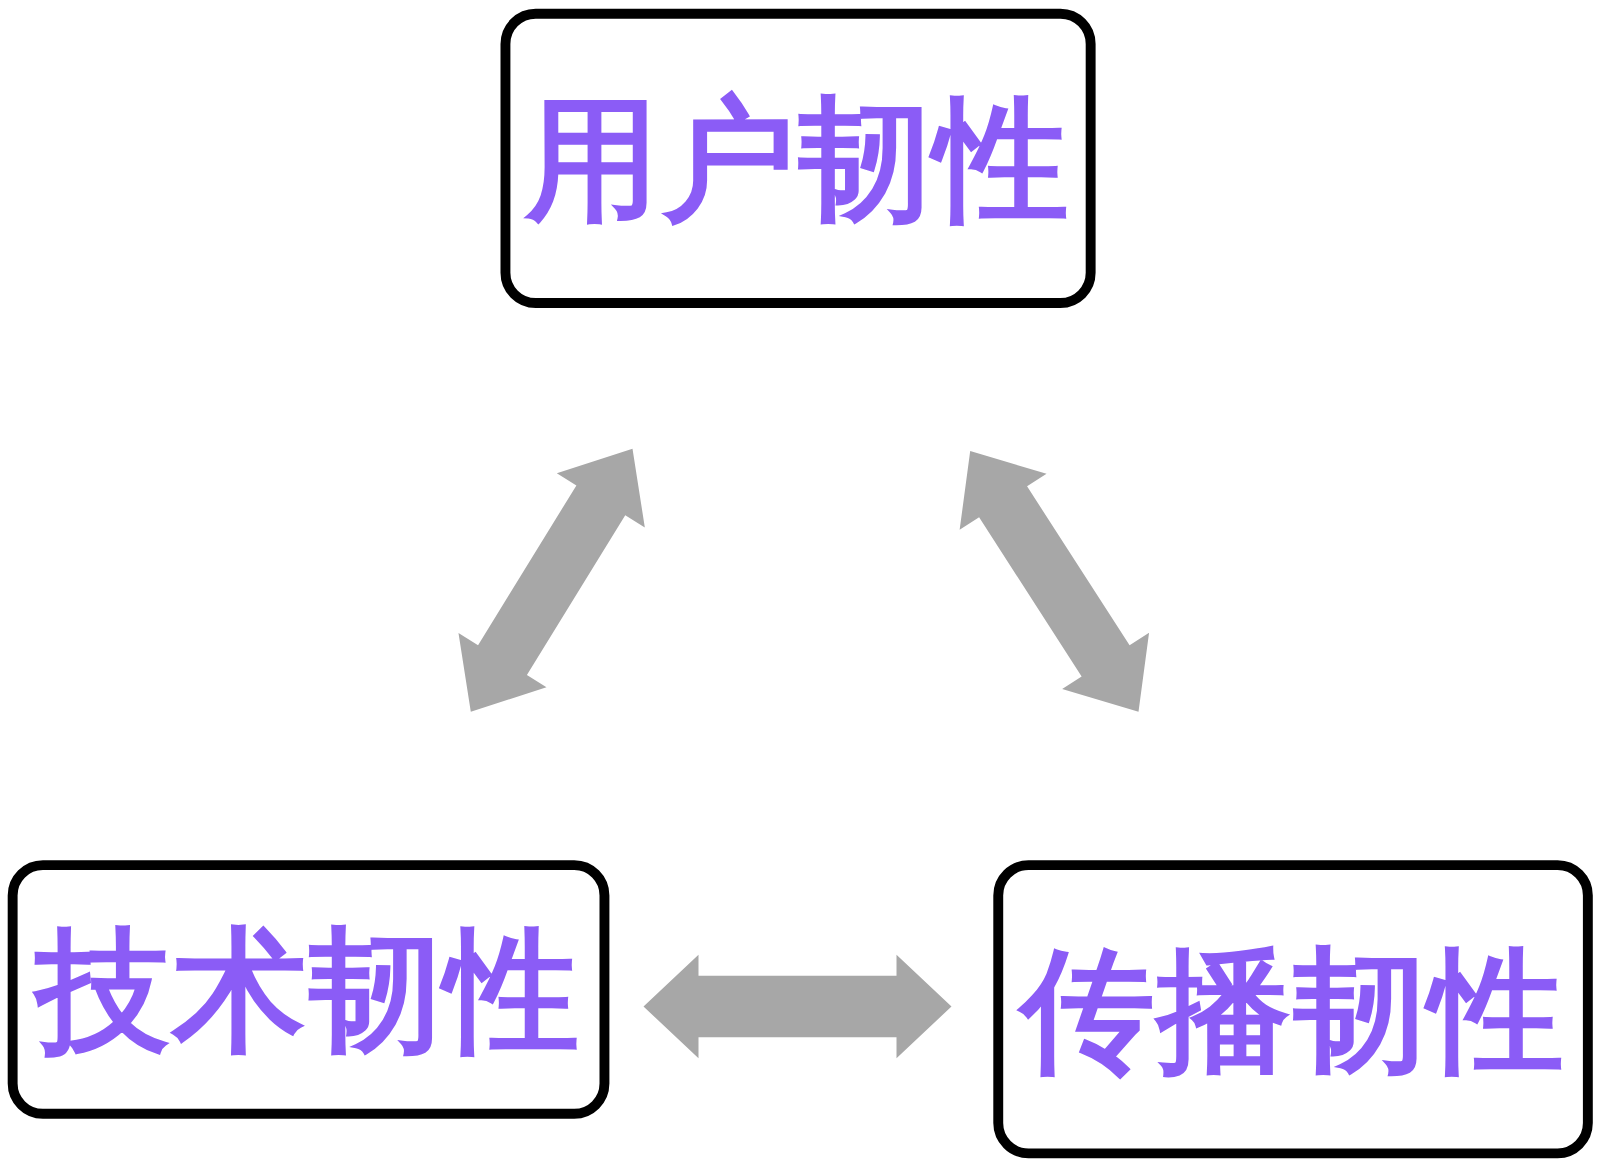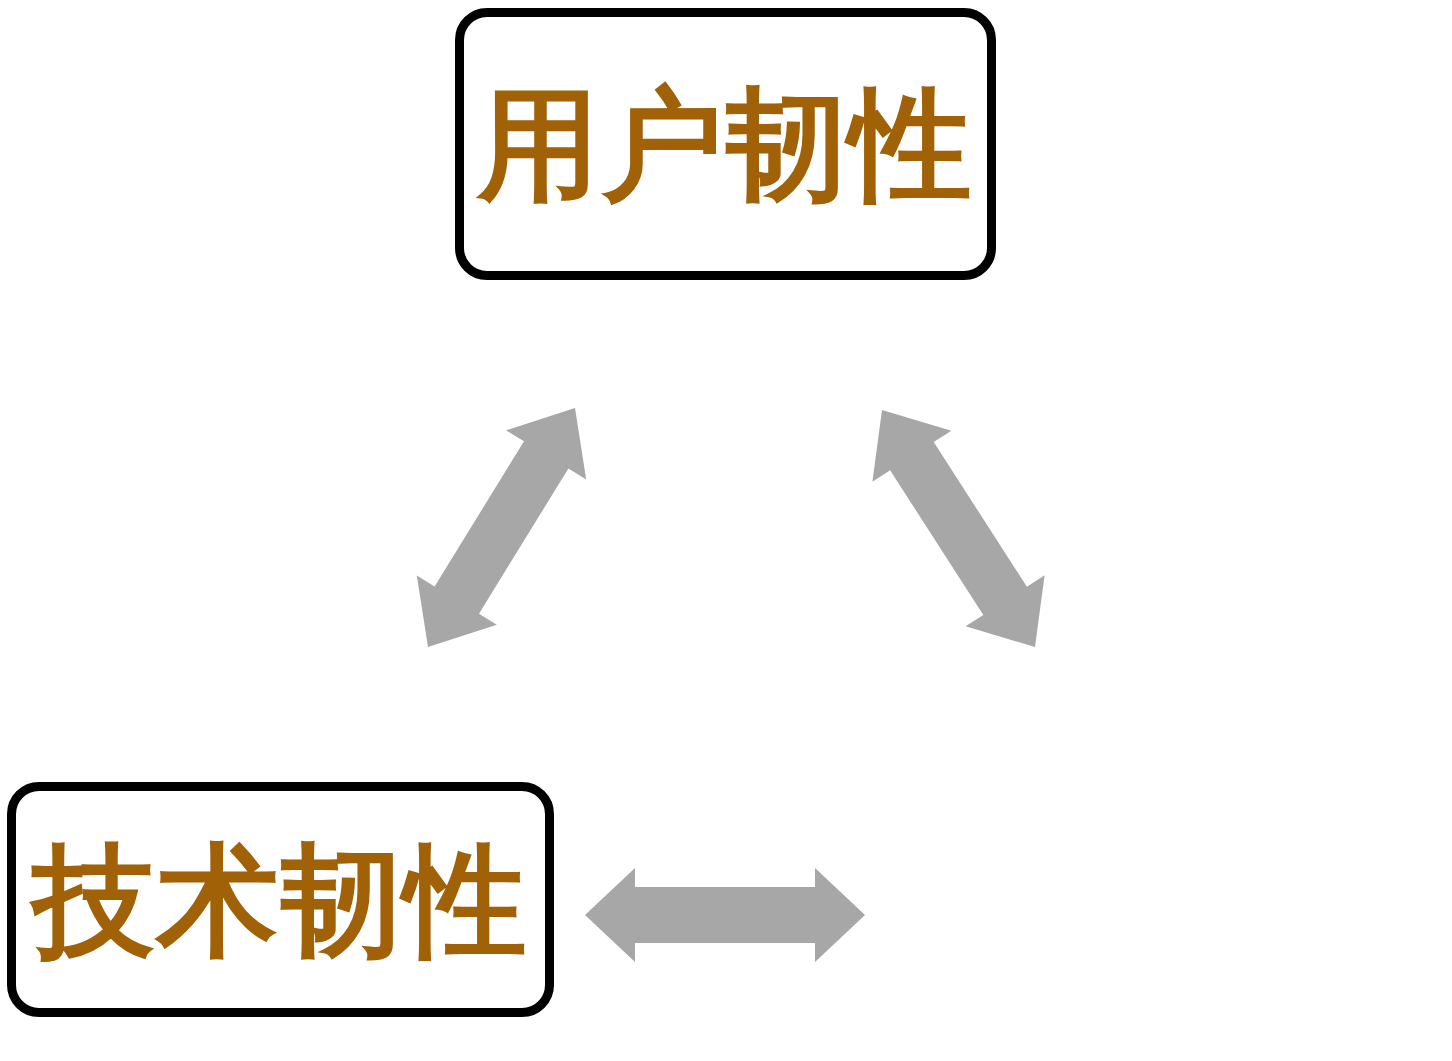--- a/index.html
+++ b/index.html
@@ -21,21 +21,21 @@
     border: 9px solid #000000;
     border-radius: 32px;
     background: #ffffff;
     display: flex;
     align-items: center;
     justify-content: center;
   }
   .node-label {
     font-size: 122px;
     font-weight: bold;
-    color: #a16207;
+    color: #8b5cf6;
     letter-spacing: 2px;
     white-space: nowrap;
     line-height: 1;
   }
   .node-top    { left: 455px; top: 8px;   width: 541px; height: 272px; }
   .node-left   { left: 7px;   top: 782px; width: 547px; height: 235px; }
   .node-right  { left: 903px; top: 782px; width: 545px; height: 271px; }
   .arrow-layer {
     position: absolute;
     left: 0; top: 0;
@@ -59,14 +59,17 @@
   </svg>
 
   <div class="node node-top">
     <span class="node-label">用户韧性</span>
   </div>
 
   <div class="node node-left">
     <span class="node-label">技术韧性</span>
   </div>
 
+  <div class="node node-right">
+    <span class="node-label">传播韧性</span>
+  </div>
 
 </div>
 
 </body></html>

